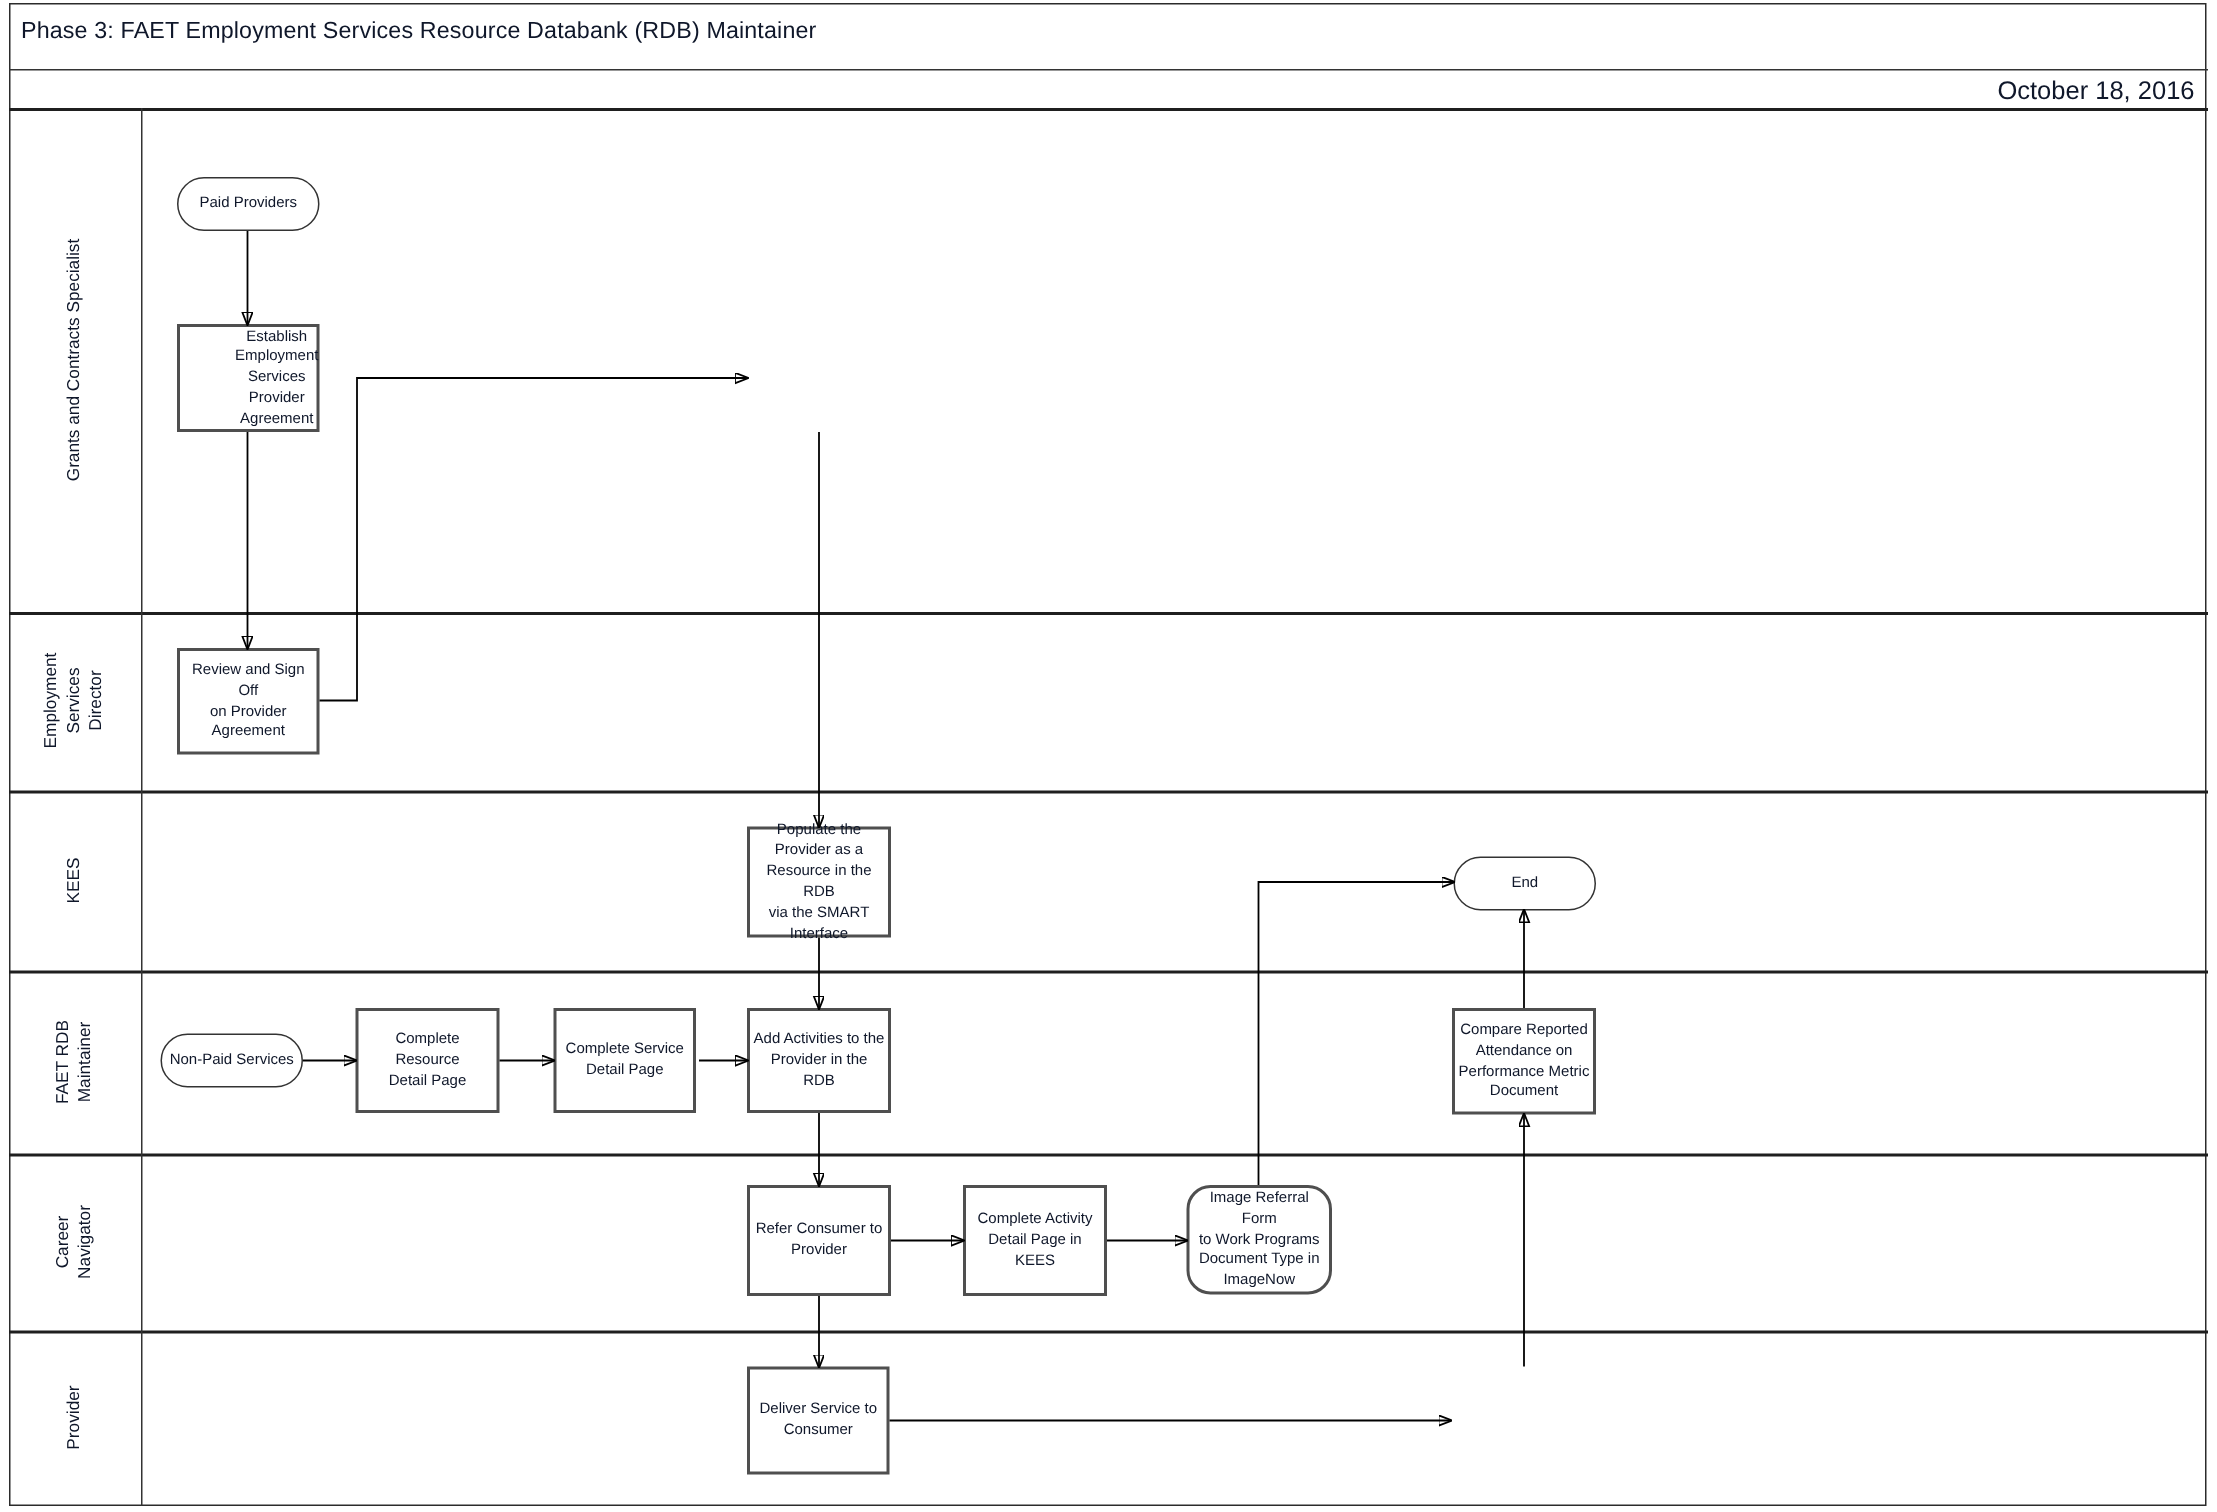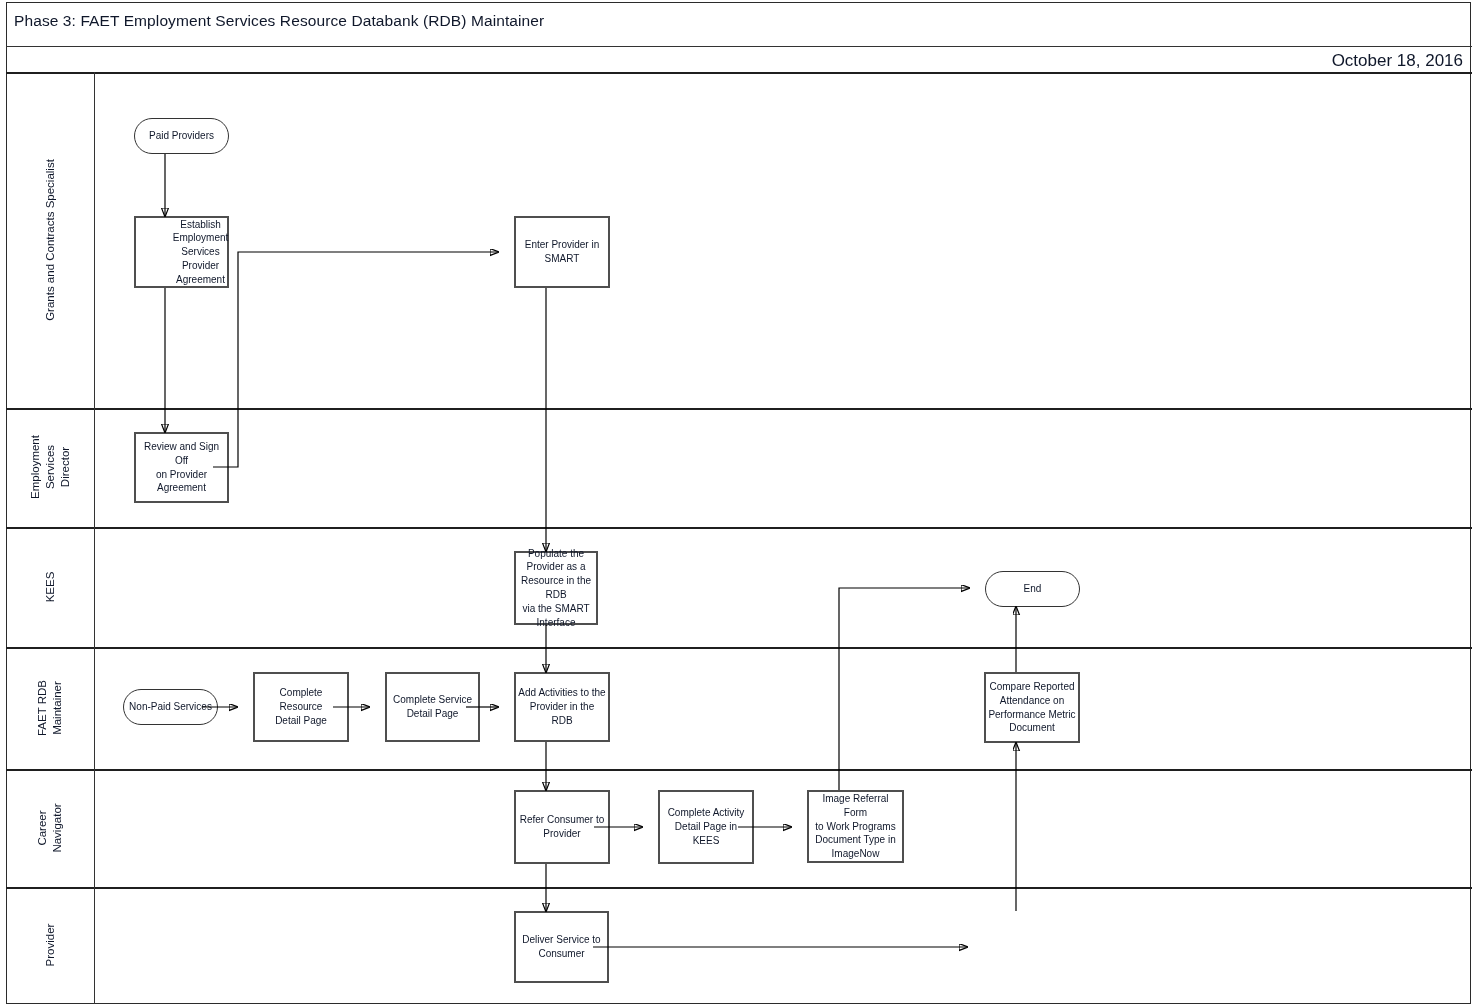--- a/index.html
+++ b/index.html
@@ -45,21 +45,20 @@
     background: #ffffff;
     border: 2px solid #4f4f4f;
     display: flex;
     align-items: center;
     justify-content: center;
     text-align: center;
     font-size: 10px;
     line-height: 1.38;
     white-space: pre-line;
     padding: 2px;
-    margin-left: 16px;
   }
   .node.terminator {
     border: 1.5px solid #333;
     border-radius: 18px;
   }
   .connectors {
     position: absolute; left: 0; top: 0;
     width: 1478px; height: 1008px;
     pointer-events: none;
   }
@@ -94,47 +93,45 @@
 Maintainer</div>
   <div class="lane-label" style="left:50px; top:828px; width:110px;">Career
 Navigator</div>
   <div class="lane-label" style="left:50px; top:945px; width:110px;">Provider</div>
 
   <div class="node terminator" style="left:118px; top:118px; width:95px; height:36px;">Paid Providers</div>
   <div class="node" style="left:118px; top:216px; width:95px; height:72px;padding-left:40px;">Establish
 Employment
 Services Provider
 Agreement</div>
-  <div class="node" style="left:498px; top:216px; width:96px; height:72px;">Enter Provider in
-SMART</div>
   <div class="node" style="left:118px; top:432px; width:95px; height:71px;">Review and Sign Off
 on Provider
 Agreement</div>
-  <div class="node" style="left:498px; top:551px; width:84px; height:74px;">Populate the
+  <div class="node" style="left:498px; top:551px; width:96px; height:74px;">Populate the
 Provider as a
 Resource in the RDB
 via the SMART
 Interface</div>
   <div class="node terminator" style="left:969px; top:571px; width:95px; height:36px;">End</div>
   <div class="node terminator" style="left:107px; top:689px; width:95px; height:36px;">Non-Paid Services</div>
   <div class="node" style="left:237px; top:672px; width:96px; height:70px;">Complete Resource
 Detail Page</div>
   <div class="node" style="left:369px; top:672px; width:95px; height:70px;">Complete Service
 Detail Page</div>
   <div class="node" style="left:498px; top:672px; width:96px; height:70px;">Add Activities to the
 Provider in the RDB</div>
   <div class="node" style="left:968px; top:672px; width:96px; height:71px;">Compare Reported
 Attendance on
 Performance Metric
 Document</div>
   <div class="node" style="left:642px; top:790px; width:96px; height:74px;">Complete Activity
 Detail Page in KEES</div>
   <div class="node" style="left:498px; top:790px; width:96px; height:74px;">Refer Consumer to
 Provider</div>
-  <div class="node" style="left:791px; top:790px; width:97px; height:73px;">Image Referral Form
+  <div class="node" style="left:791px; top:790px; width:97px; height:73px;border-radius:16px;">Image Referral Form
 to Work Programs
 Document Type in
 ImageNow</div>
   <div class="node" style="left:498px; top:911px; width:95px; height:72px;">Deliver Service to
 Consumer</div>
 
   <svg class="connectors" xmlns="http://www.w3.org/2000/svg">
     <defs>
       <marker id="arrow" markerWidth="9" markerHeight="8" refX="8" refY="3.5" orient="auto" markerUnits="userSpaceOnUse">
         <path d="M0,0 L9,3.5 L0,7 z" fill="#000" stroke="none"></path>

